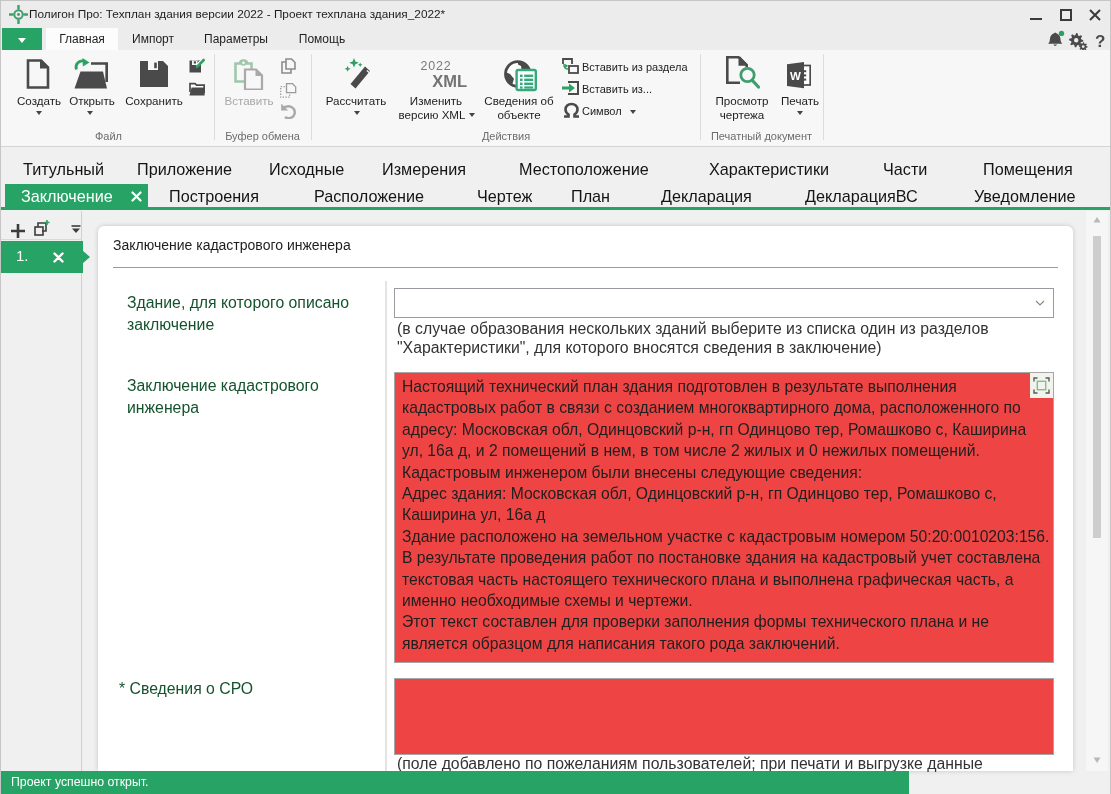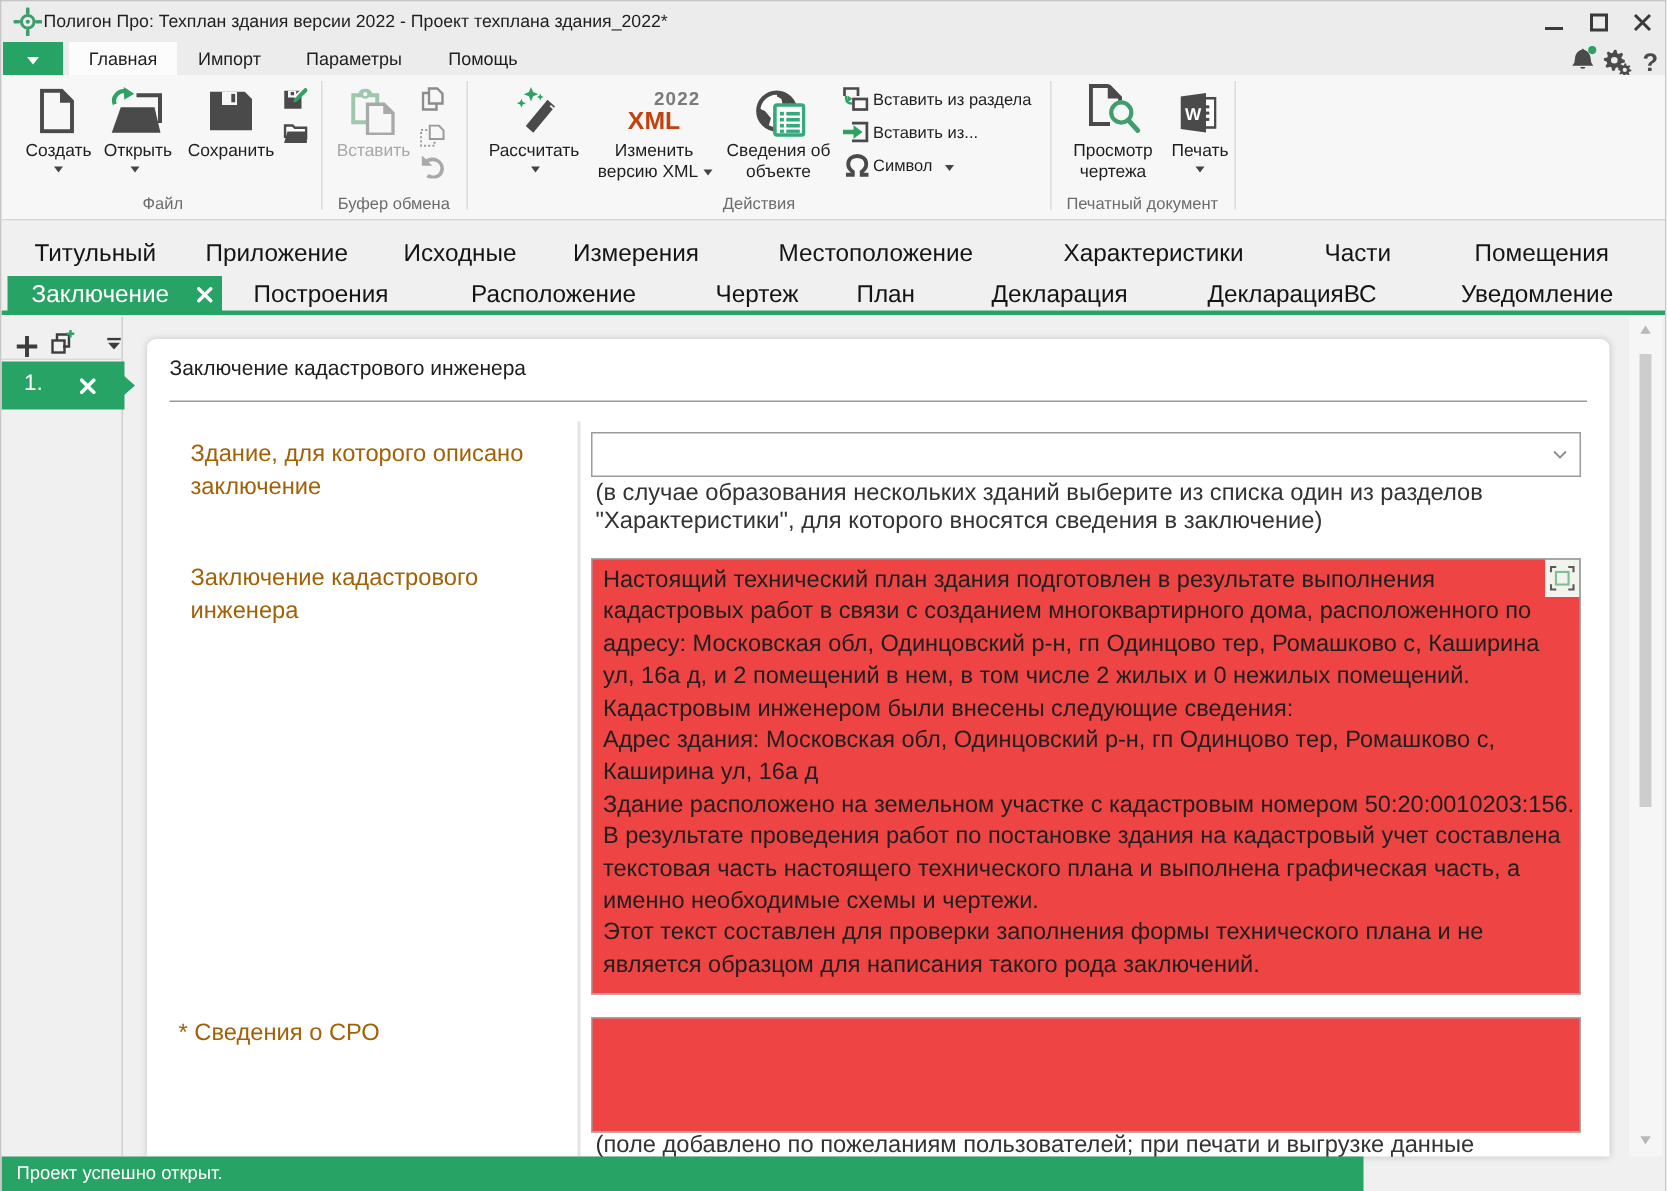--- a/index.html
+++ b/index.html
@@ -52,21 +52,21 @@
            border-radius:6px 6px 0 0; box-shadow:0 0 5px rgba(0,0,0,0.18); }
 
   
   #sbthumb { position:absolute; left:1092px; top:25px; width:8px; height:302px; background:#cdcdcd; }
 
   
   #statusbar { position:absolute; left:0; top:770px; width:908px; height:24px; background:#28a366; }
   #statusbar span { position:absolute; left:10px; top:3.5px; font-size:12.3px; color:#ffffff; }
 
   
-  .flabel { position:absolute; font-size:15.8px; color:#a16207; }
+  .flabel { position:absolute; font-size:15.8px; color:#14532d; }
   .hint { position:absolute; font-size:15.8px; color:#333333; white-space:nowrap; }
   .ybox { position:absolute; background:#ef4444; border:1px solid #a6a6a6; overflow:hidden; }
 </style>
 </head>
 <body>
 <div id="win">
 
   <div id="titlebar">
     <svg class="abs" style="left:8px;top:4px" width="19" height="19" viewBox="0 0 19 19">
       <g stroke="#3f9e6e" fill="none">
@@ -178,22 +178,22 @@
     <svg class="abs" style="left:343px;top:8px" width="32" height="31" viewBox="0 0 32 31">
       <path d="M21 8.5 L26 13 L11.5 30.5 L6.5 26 Z" fill="#4a4a4a"></path>
       <path d="M22.8 12.4 L25.2 14.6" stroke="#f7f7f7" stroke-width="1.3"></path>
       <path d="M10 0 L11.4 3.4 L14.8 4.8 L11.4 6.2 L10 9.6 L8.6 6.2 L5.2 4.8 L8.6 3.4 Z" fill="#2fa263"></path>
       <path d="M3.6 7.8 L4.5 9.9 L6.6 10.8 L4.5 11.7 L3.6 13.8 L2.7 11.7 L0.6 10.8 L2.7 9.9 Z" fill="#2fa263"></path>
       <path d="M16.2 4.4 L16.9 6 L18.5 6.7 L16.9 7.4 L16.2 9 L15.5 7.4 L13.9 6.7 L15.5 6 Z" fill="#2fa263"></path>
     </svg>
     <div class="blabel" style="left:322px;top:44px;width:66px">Рассчитать</div>
     <div class="darr" style="left:353px;top:61px"></div>
 
-    <div class="abs" style="left:404px;top:9px;width:62px;text-align:right;font-size:12.5px;font-weight:bold;color:#7a7a7a;letter-spacing:0.8px">2022</div>
-    <div class="abs" style="left:404px;top:22px;width:62px;text-align:center;font-size:16.5px;font-weight:bold;color:#c2410c">XML</div>
+    <div class="abs" style="left:404px;top:9px;width:62px;text-align:center;font-size:12.5px;font-weight:normal;color:#7a7a7a;letter-spacing:0.8px">2022</div>
+    <div class="abs" style="left:404px;top:22px;width:62px;text-align:right;font-size:16.5px;font-weight:bold;color:#737373">XML</div>
     <div class="blabel" style="left:404px;top:44px;width:62px">Изменить</div>
     <div class="blabel" style="left:390px;top:58px;width:82px">версию XML</div>
     <div class="darr" style="left:468px;top:63px"></div>
 
     <svg class="abs" style="left:503px;top:10px" width="33" height="32" viewBox="0 0 33 32">
       <circle cx="13.8" cy="14" r="12.3" fill="#ffffff" stroke="#4a4a4a" stroke-width="2.8"></circle>
       <path d="M14 1.6 C18.5 1.6 22.5 3.8 24.9 8 L21 11 L17.5 9 L17 6 L14 4.4 Z" fill="#4a4a4a"></path>
       <path d="M1.6 12.5 C1.4 17.5 3.8 22 8.2 24.6 L10 18.8 L6 14 L2.6 12.5 Z" fill="#4a4a4a"></path>
       <path d="M23.2 10.8 L26 12.8 L24.8 14.8 L22.4 13 Z" fill="#4a4a4a"></path>
       <rect x="12.6" y="10" width="19.2" height="20" rx="1.5" fill="#ffffff" stroke="#35a87c" stroke-width="2.4"></rect>

